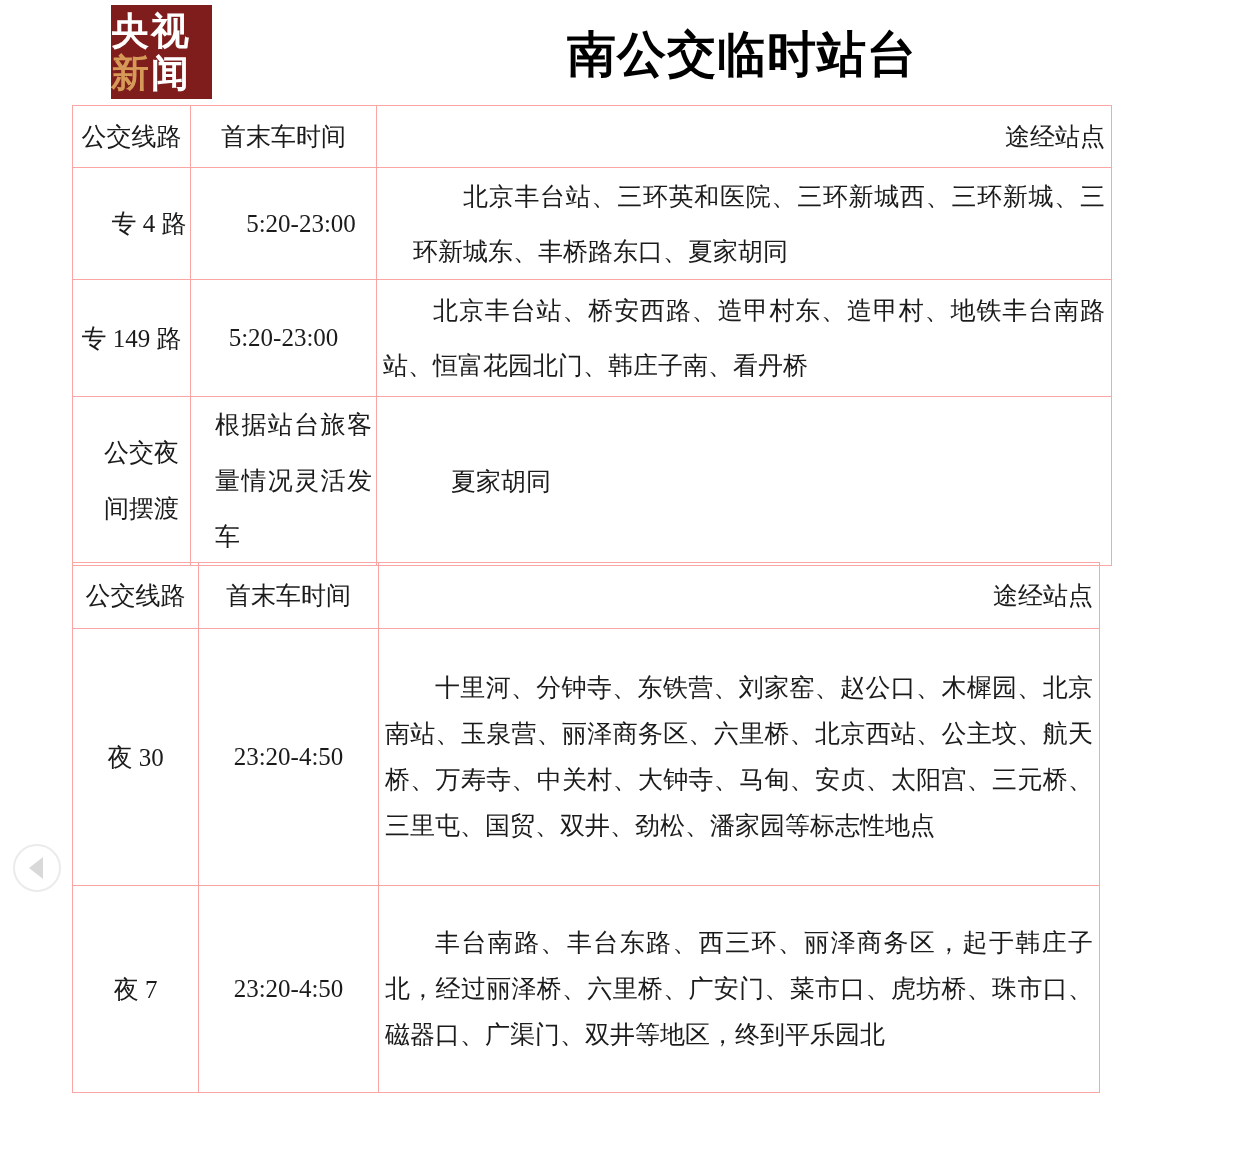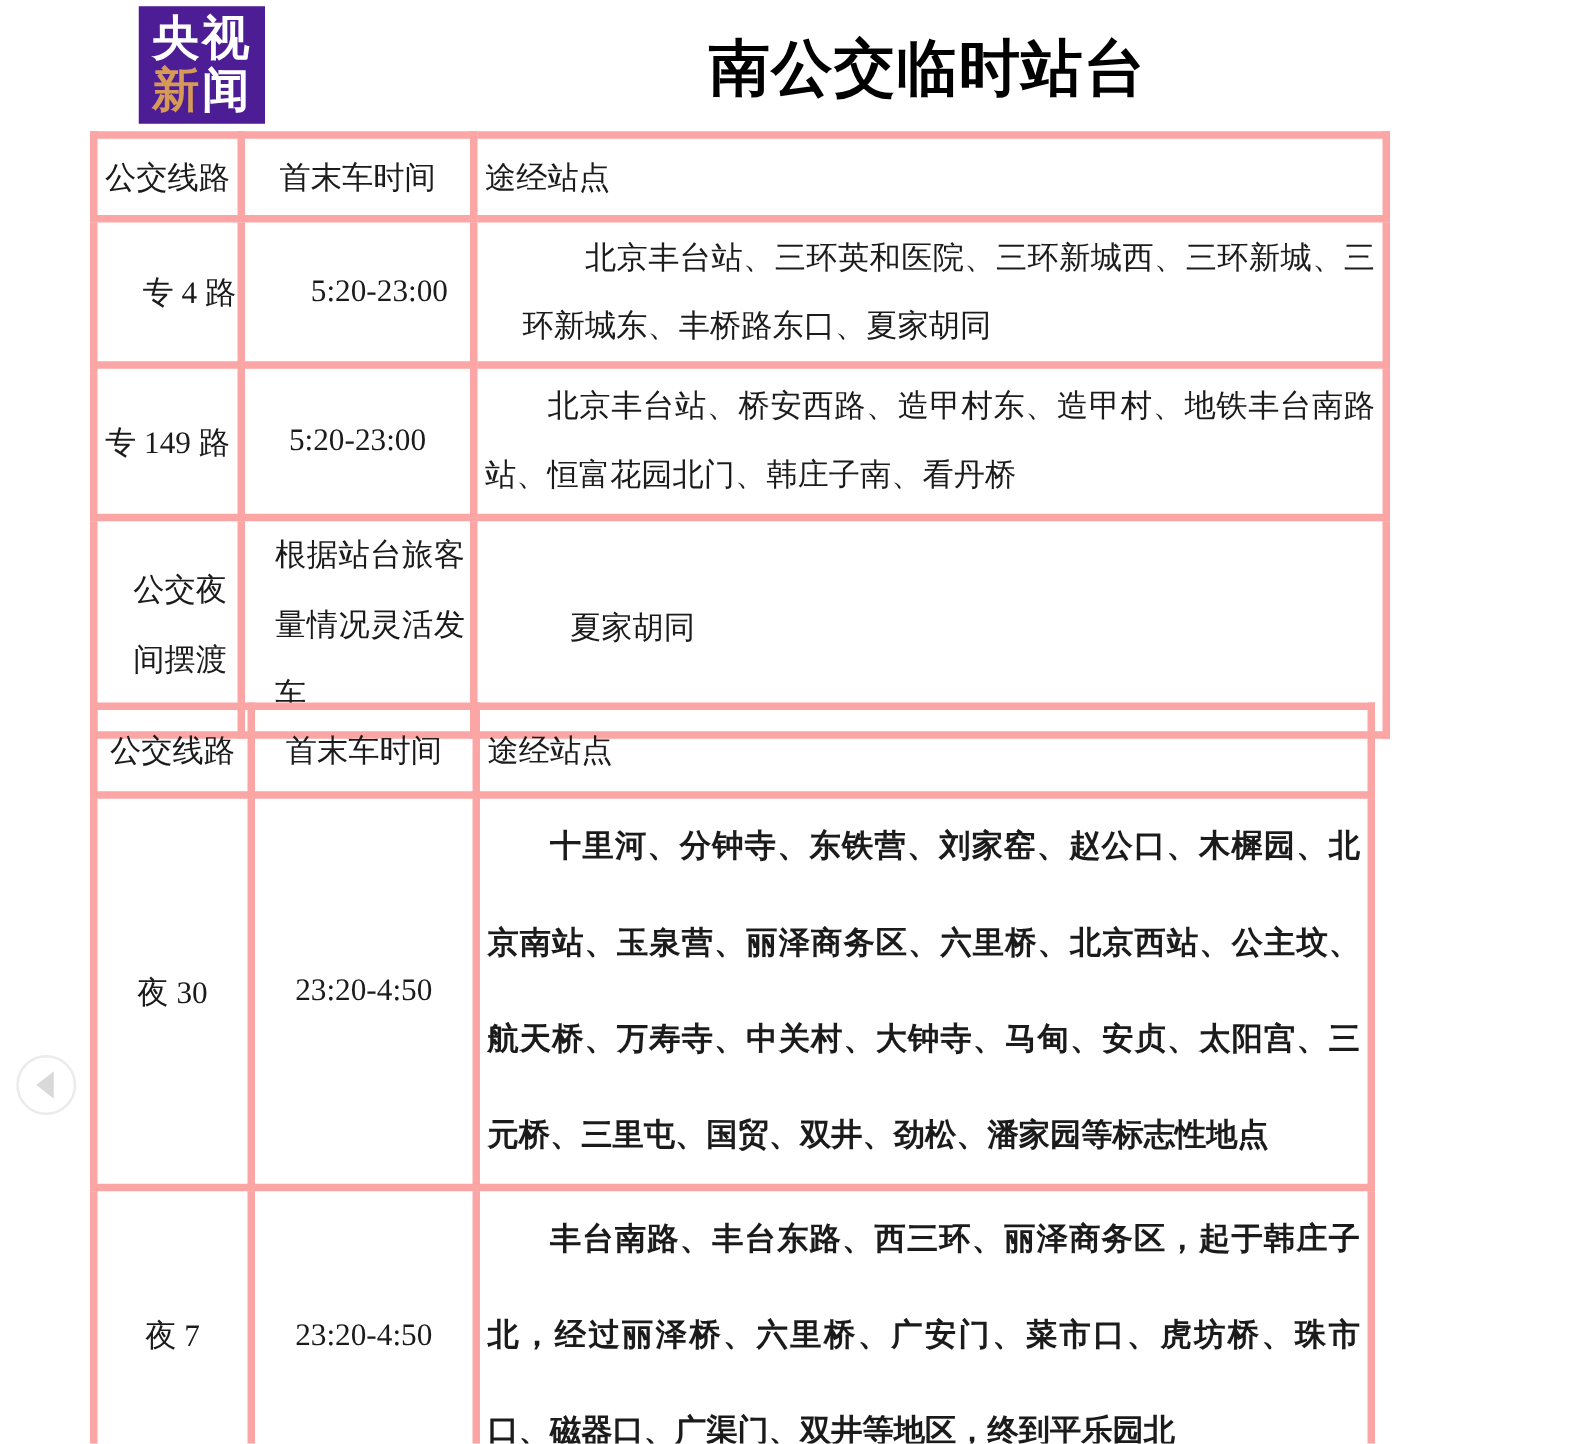--- a/index.html
+++ b/index.html
@@ -1,38 +1,38 @@
 <!DOCTYPE html>
 <html><head>
 <meta charset="utf-8">
 <style>
   html,body{margin:0;padding:0;background:#ffffff;}
   .page{position:relative;width:1259px;height:1155px;background:#ffffff;overflow:hidden;
         font-family:"Liberation Serif","DejaVu Serif",serif;color:#1b1b1b;}
 
   
-  .logo{position:absolute;left:111px;top:5px;width:101px;height:94px;background:#4c1d95;
-        display:flex;flex-direction:column;align-items:center;justify-content:center;
+  .logo{position:absolute;left:111px;top:5px;width:101px;height:94px;background:#7f1d1d;
+        display:flex;flex-direction:column;align-items:flex-start;justify-content:center;
         font-family:"Liberation Sans","DejaVu Sans",sans-serif;font-weight:bold;
         font-size:38px;line-height:42px;color:#ffffff;letter-spacing:2px;}
   .logo .gold{color:#d69a58;}
 
   
   .title{position:absolute;left:567px;top:22px;margin:0;font-size:49px;font-weight:700;
          color:#000000;letter-spacing:1px;white-space:nowrap;text-align:center;}
 
   
   table{border-collapse:collapse;table-layout:fixed;}
-  td,th{border:6px solid #fca5a5;font-weight:normal;font-size:25px;color:#1b1b1b;
+  td,th{border:1px solid #fca5a5;font-weight:normal;font-size:25px;color:#1b1b1b;
         vertical-align:middle;overflow:hidden;}
   .c1{text-align:center;}
   .c2{text-align:center;}
   .c3{text-align:left;padding:0 6px;}
   .c3 p{margin:0;text-indent:2em;text-align:justify;}
-  th.c3{text-align:left;font-family:Liberation Mono, monospace;}
+  th.c3{text-align:right;font-family:Liberation Mono, monospace;}
 
   
   .t1{position:absolute;left:72px;top:105px;width:1040px;}
   .t1 .hdr th{height:59px;}
   .t1 .r1 td{height:109px;padding-left:36px;}
   .t1 .r2 td{height:114px;}
   .t1 .r3 td{height:109px;padding-left:24px;}
   .t1 .c3 p{line-height:55px;}
   .t1 .wrapcell{line-height:56px;padding:0 4px;text-align:center;}
   .t1 .wrapcell.left{text-align:justify;}
@@ -40,21 +40,21 @@
 
   
   .t2block{position:absolute;left:72px;top:562px;width:1028px;}
   .t2title{box-sizing:border-box;width:1028px;height:65px;border:1px solid #e3e3e3;
            border-bottom:none;display:flex;align-items:center;justify-content:center;
            font-size:26px;font-weight:700;color:#111;}
   .t2{width:1028px;}
   .t2 .hdr th{height:63px;}
   .t2 .r1 td{height:254px;}
   .t2 .r2 td{height:204px;}
-  .t2 .c3 p{line-height:77px;font-weight:bold;}
+  .t2 .c3 p{line-height:46px;}
 
   
   .prev{position:absolute;left:12px;top:843px;width:50px;height:50px;padding:0;border:none;
         background:transparent;cursor:pointer;}
 </style>
 </head>
 <body>
 
 <div class="page">
 

